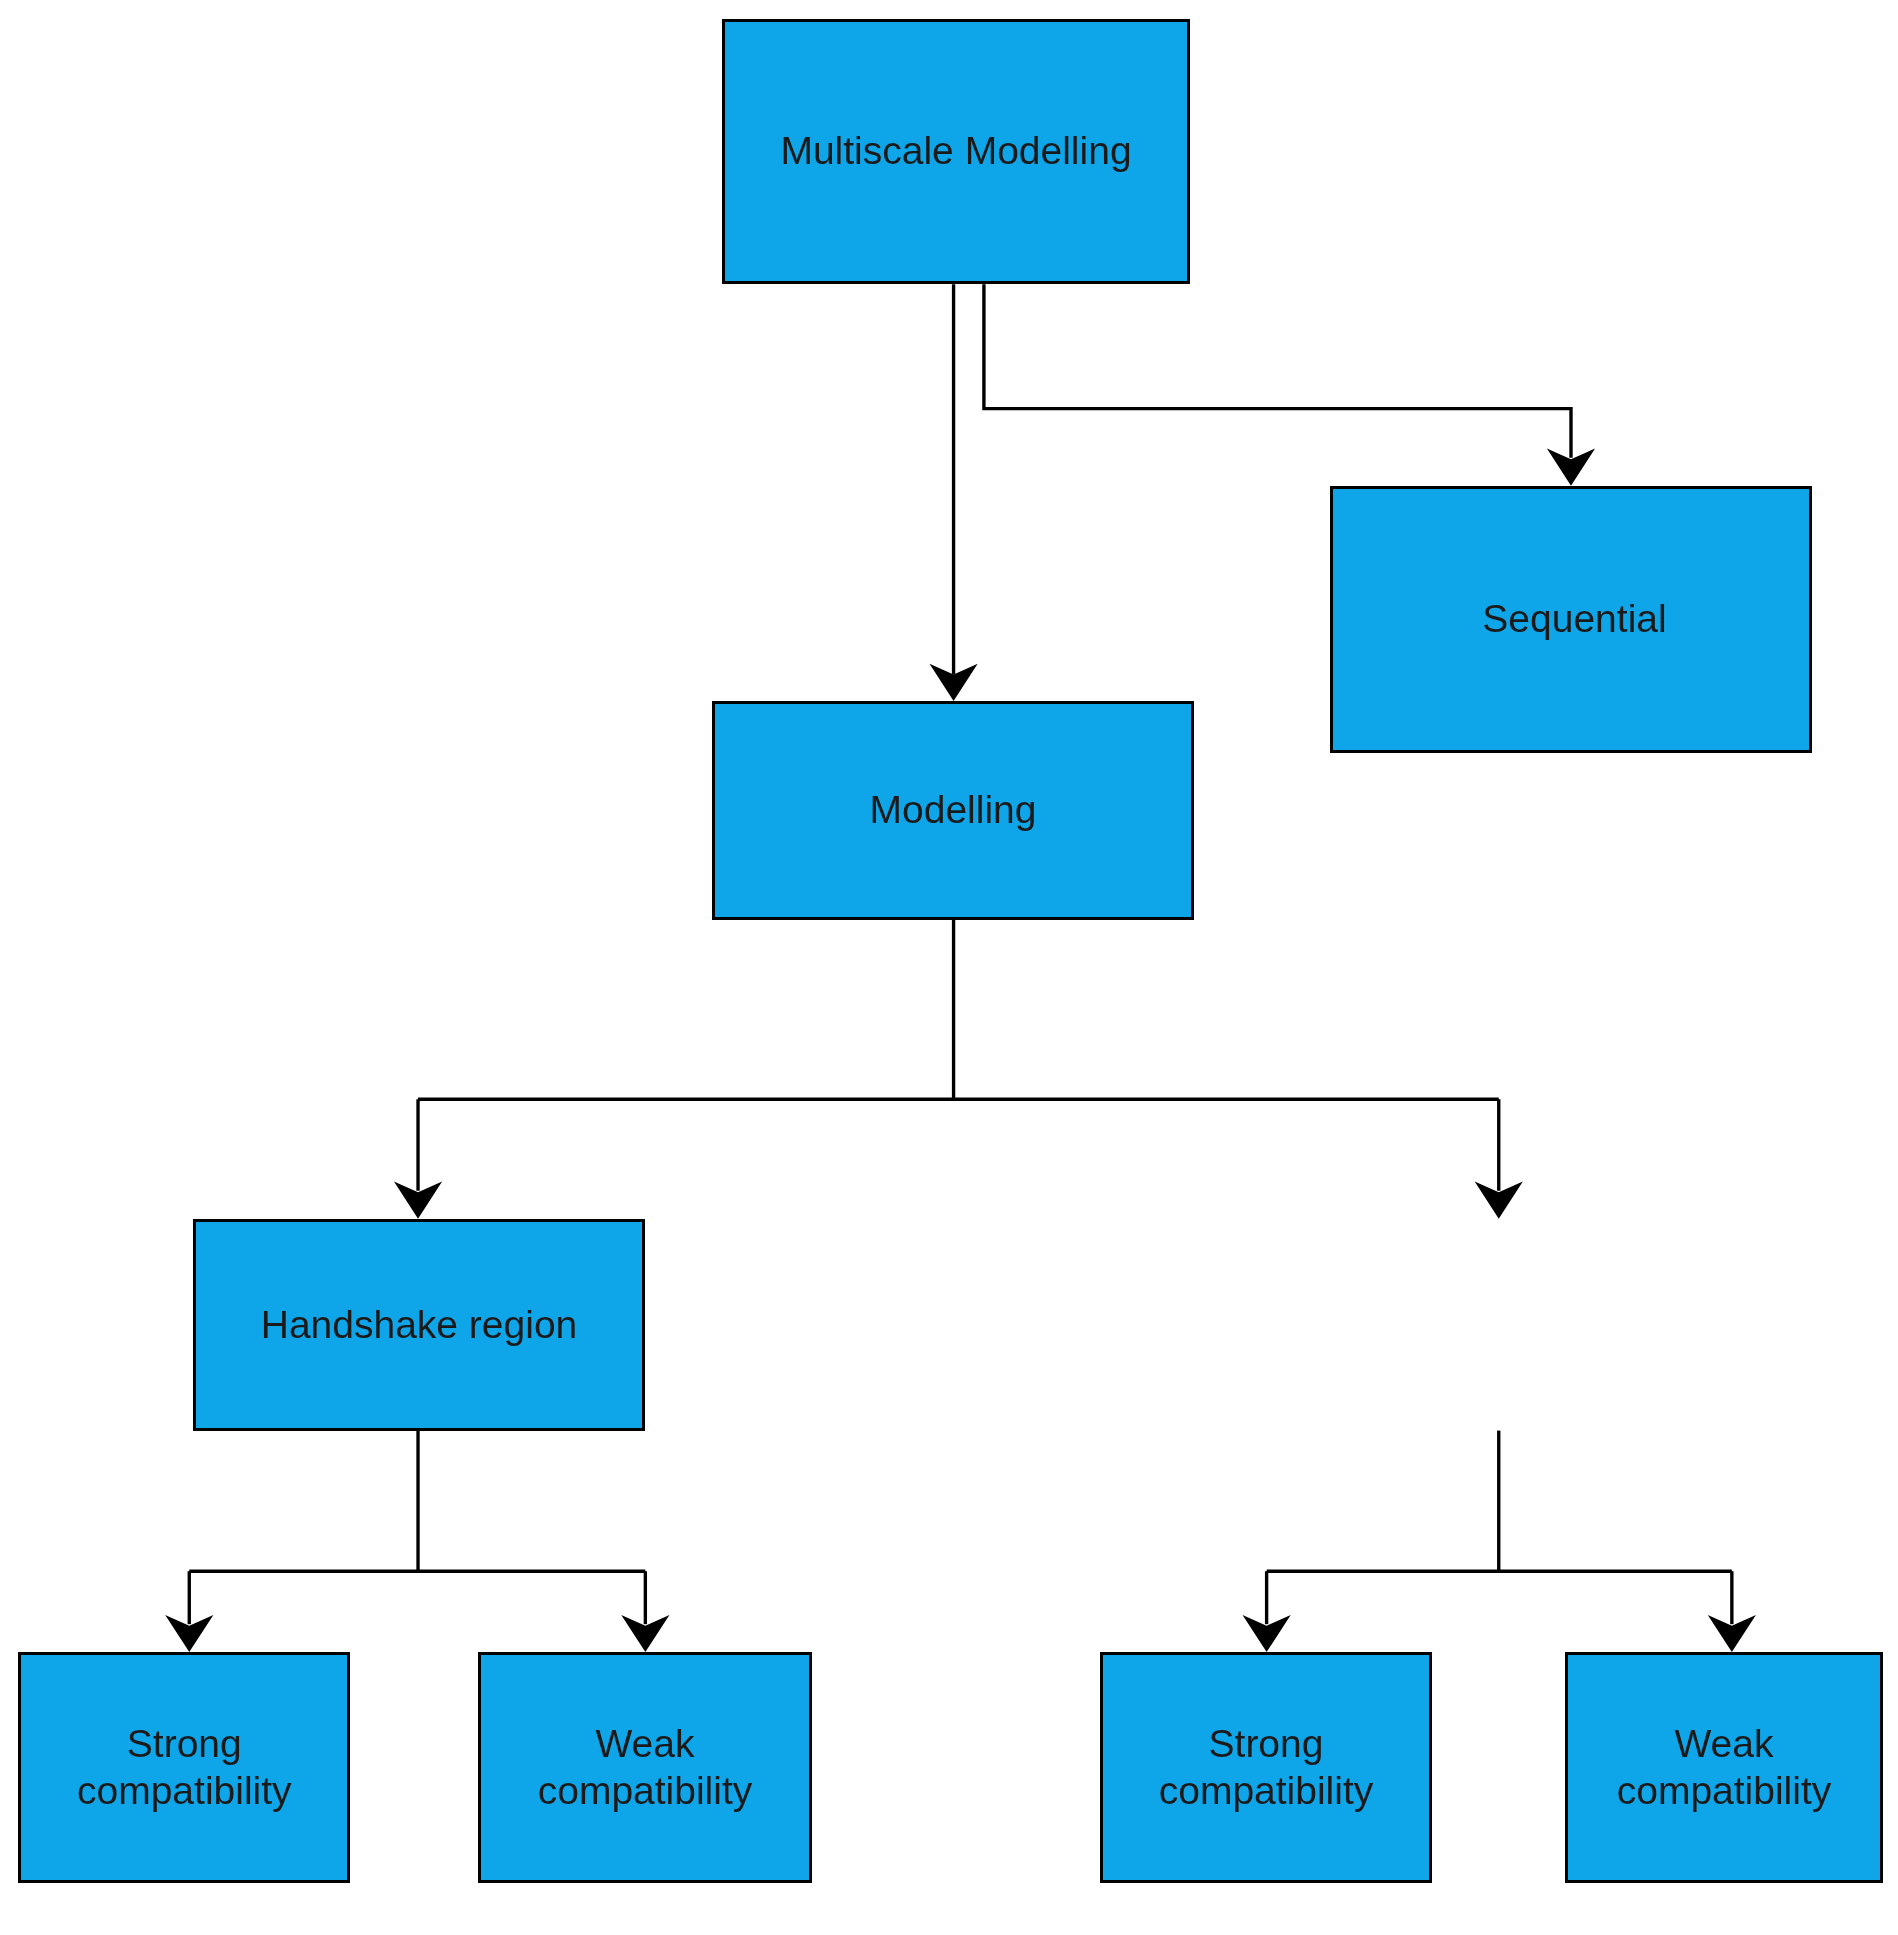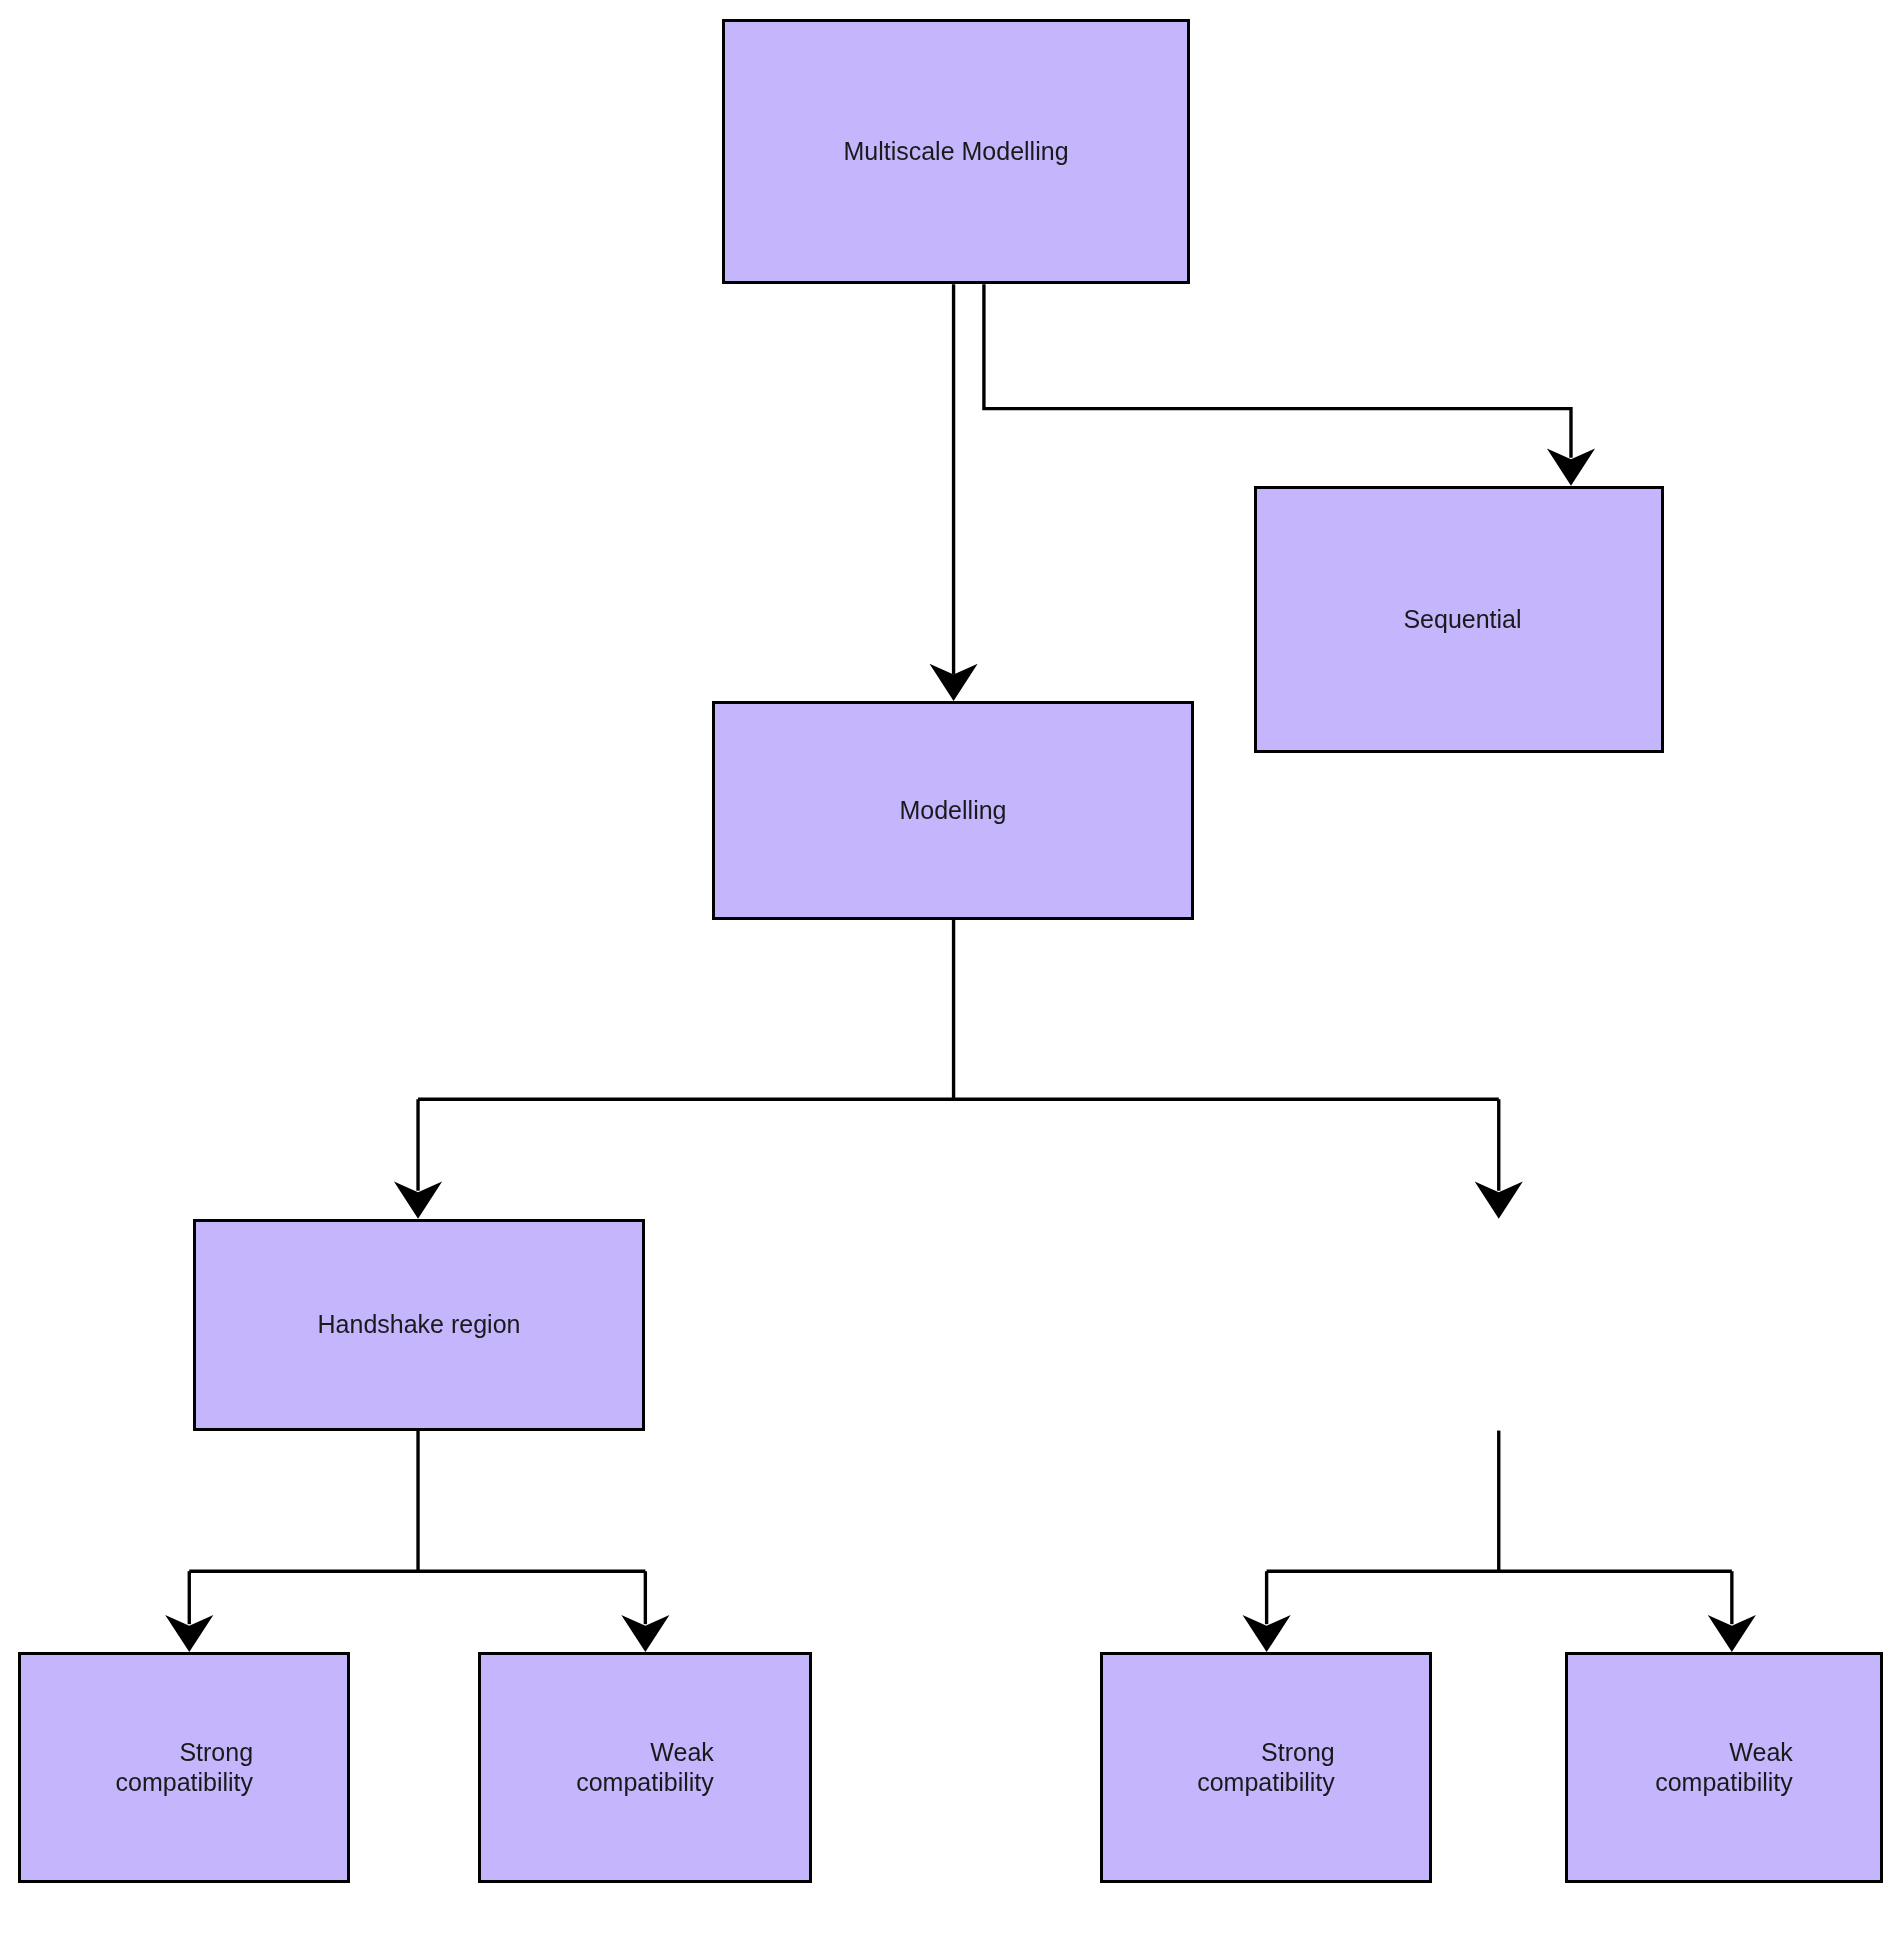--- a/index.html
+++ b/index.html
@@ -14,27 +14,27 @@
     position: relative;
     width: 1898px;
     height: 1936px;
     background: #ffffff;
     overflow: hidden;
   }
   .node {
     position: absolute;
     box-sizing: border-box;
     border: 3.4px solid #000000;
-    background: #c4b5fd;
+    background: #0ea5e9;
     display: flex;
     align-items: center;
     justify-content: center;
-    text-align: right;
+    text-align: center;
     color: #1a1a1a;
-    font-size: 25px;
+    font-size: 39px;
     line-height: 1.18;
     letter-spacing: 0px;
     font-weight: 400;
   }
   .node .label {
     display: block;
     white-space: pre-line;
     padding: 0 4.8px;
   }
   svg.edges {
@@ -88,21 +88,21 @@
     <path d="M 2630 3262 L 2630 3372"></path>
     <polygon points="2630,3430 2580,3353 2630,3375 2680,3353"></polygon>
     <path d="M 3596 3262 L 3596 3372"></path>
     <polygon points="3596,3430 3546,3353 3596,3375 3646,3353"></polygon>
   </svg>
 
   <div class="node" style="left:722px; top:19px; width:468px; height:265px;">
     <span class="label">Multiscale Modelling</span>
   </div>
 
-  <div class="node" style="left:1254px; top:486px; width:410px; height:267px;padding-left:7px;">
+  <div class="node" style="left:1330px; top:486px; width:482px; height:267px;padding-left:7px;">
     <span class="label">Sequential</span>
   </div>
 
   <div class="node" style="left:712px; top:701px; width:482px; height:219px;">
     <span class="label">Modelling</span>
   </div>
 
   <div class="node" style="left:193px; top:1219px; width:452px; height:212px;">
     <span class="label">Handshake region</span>
   </div>

